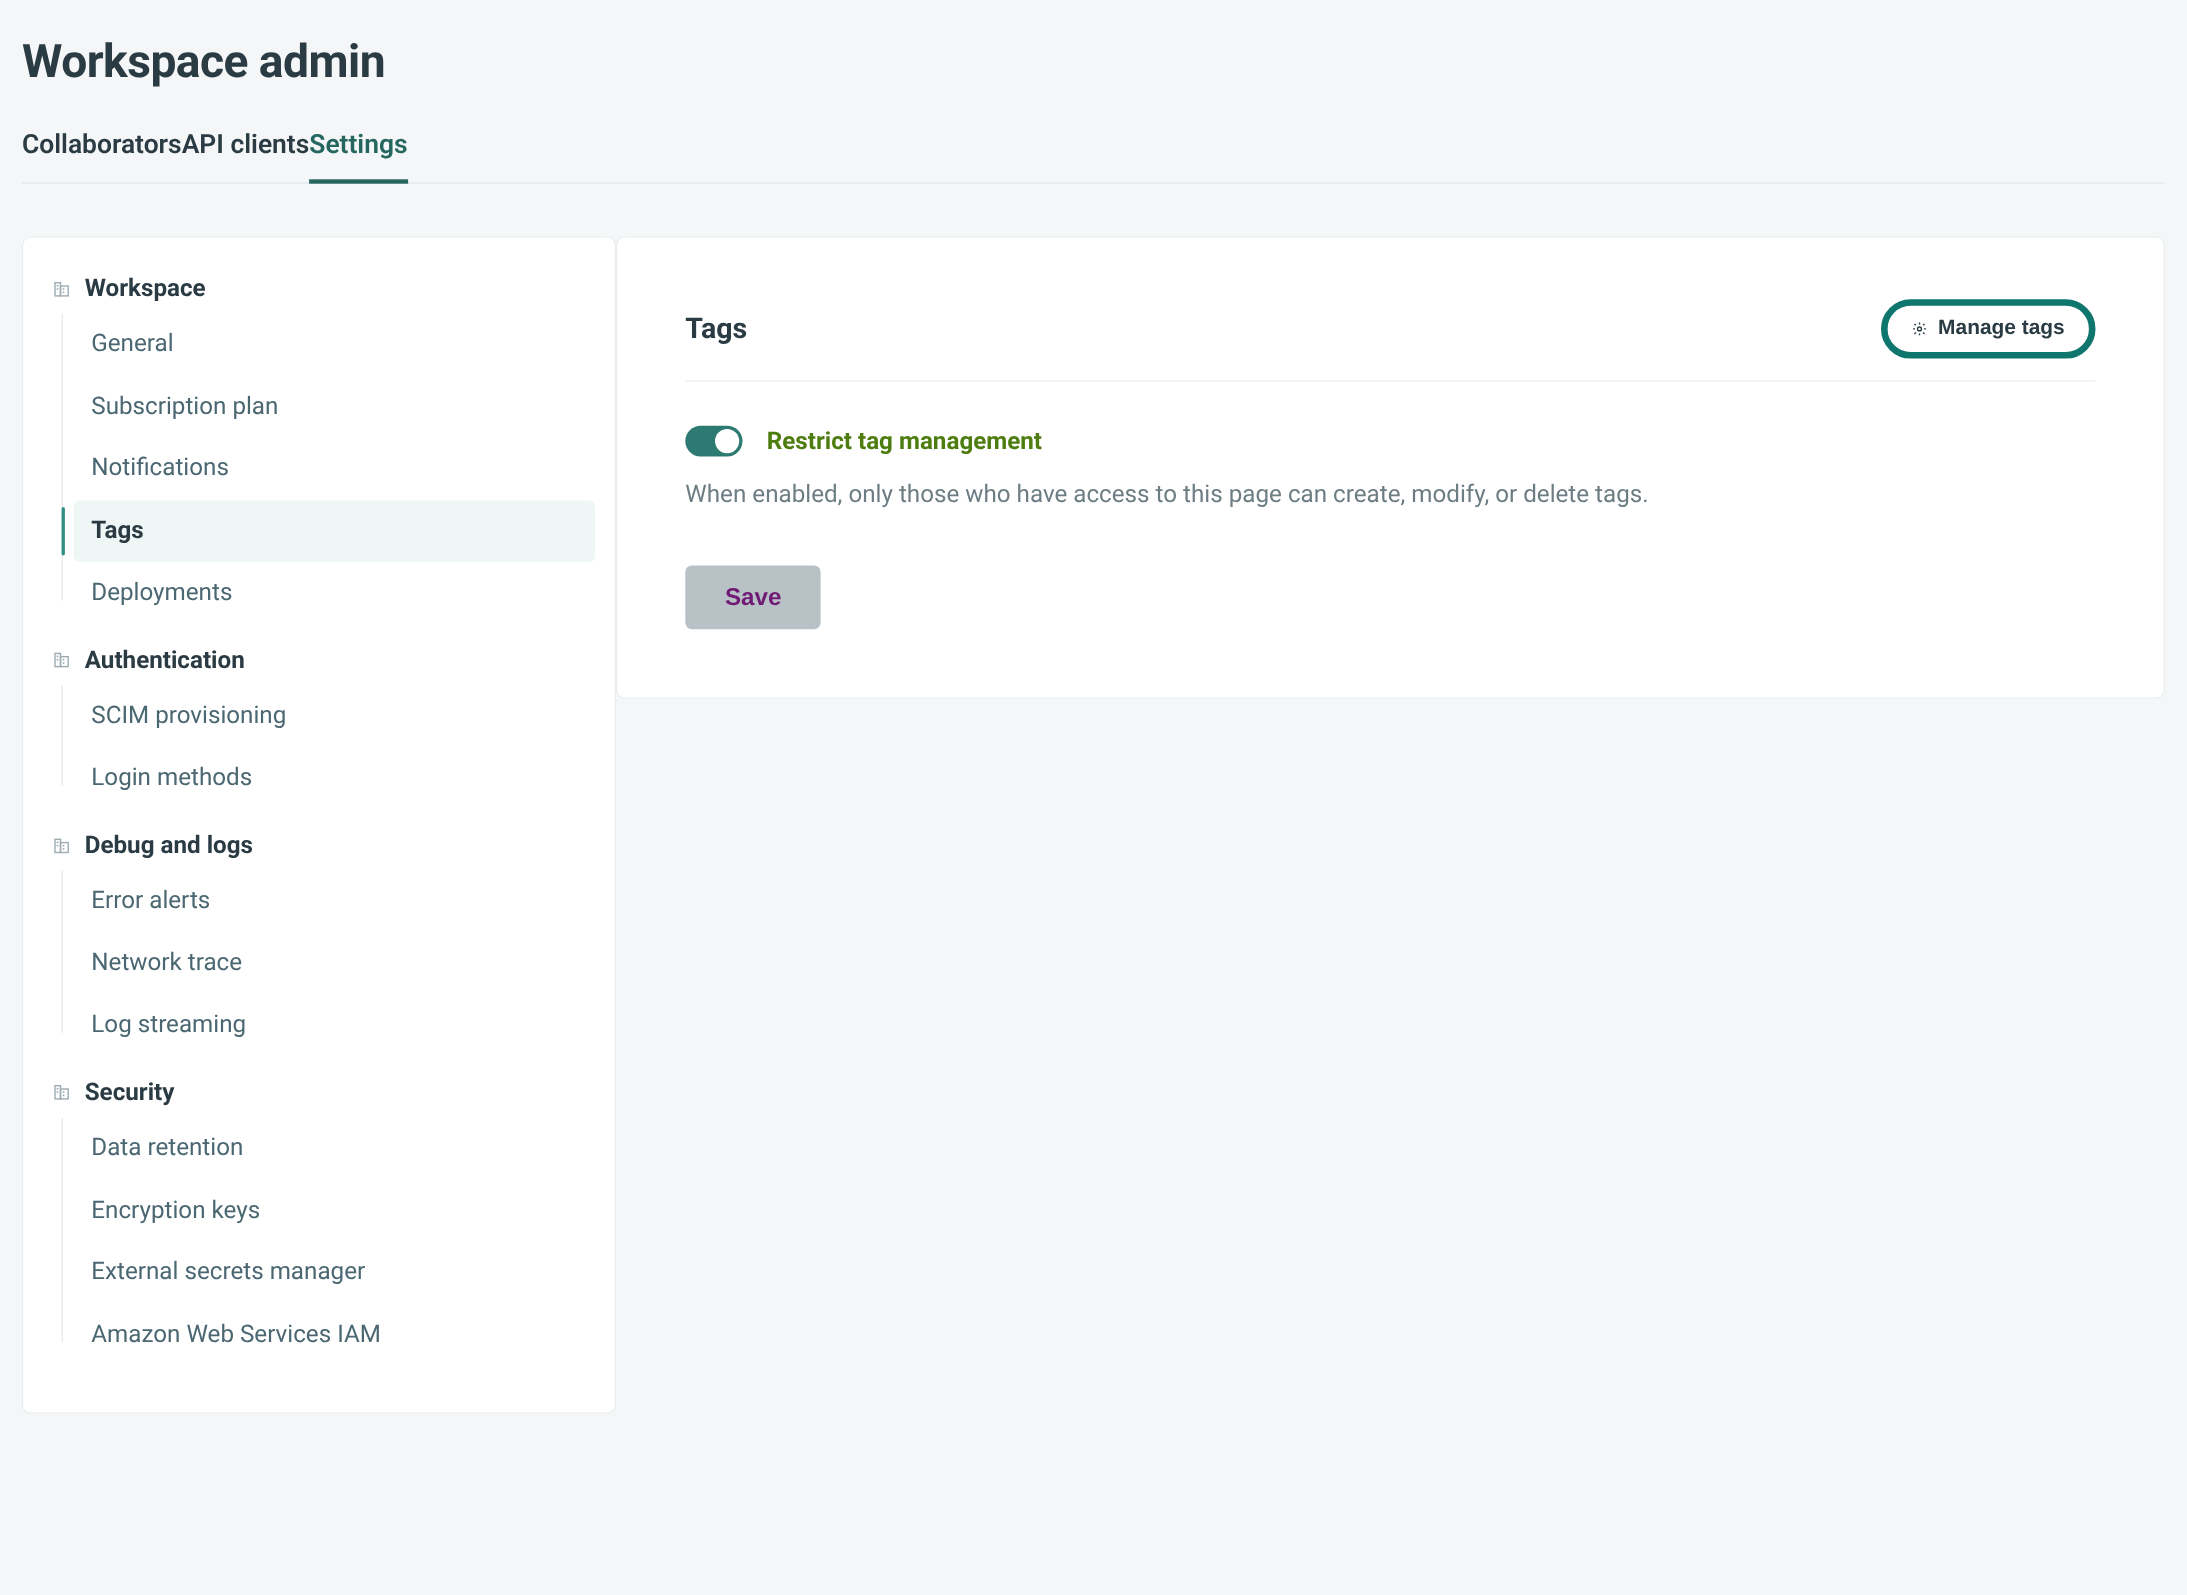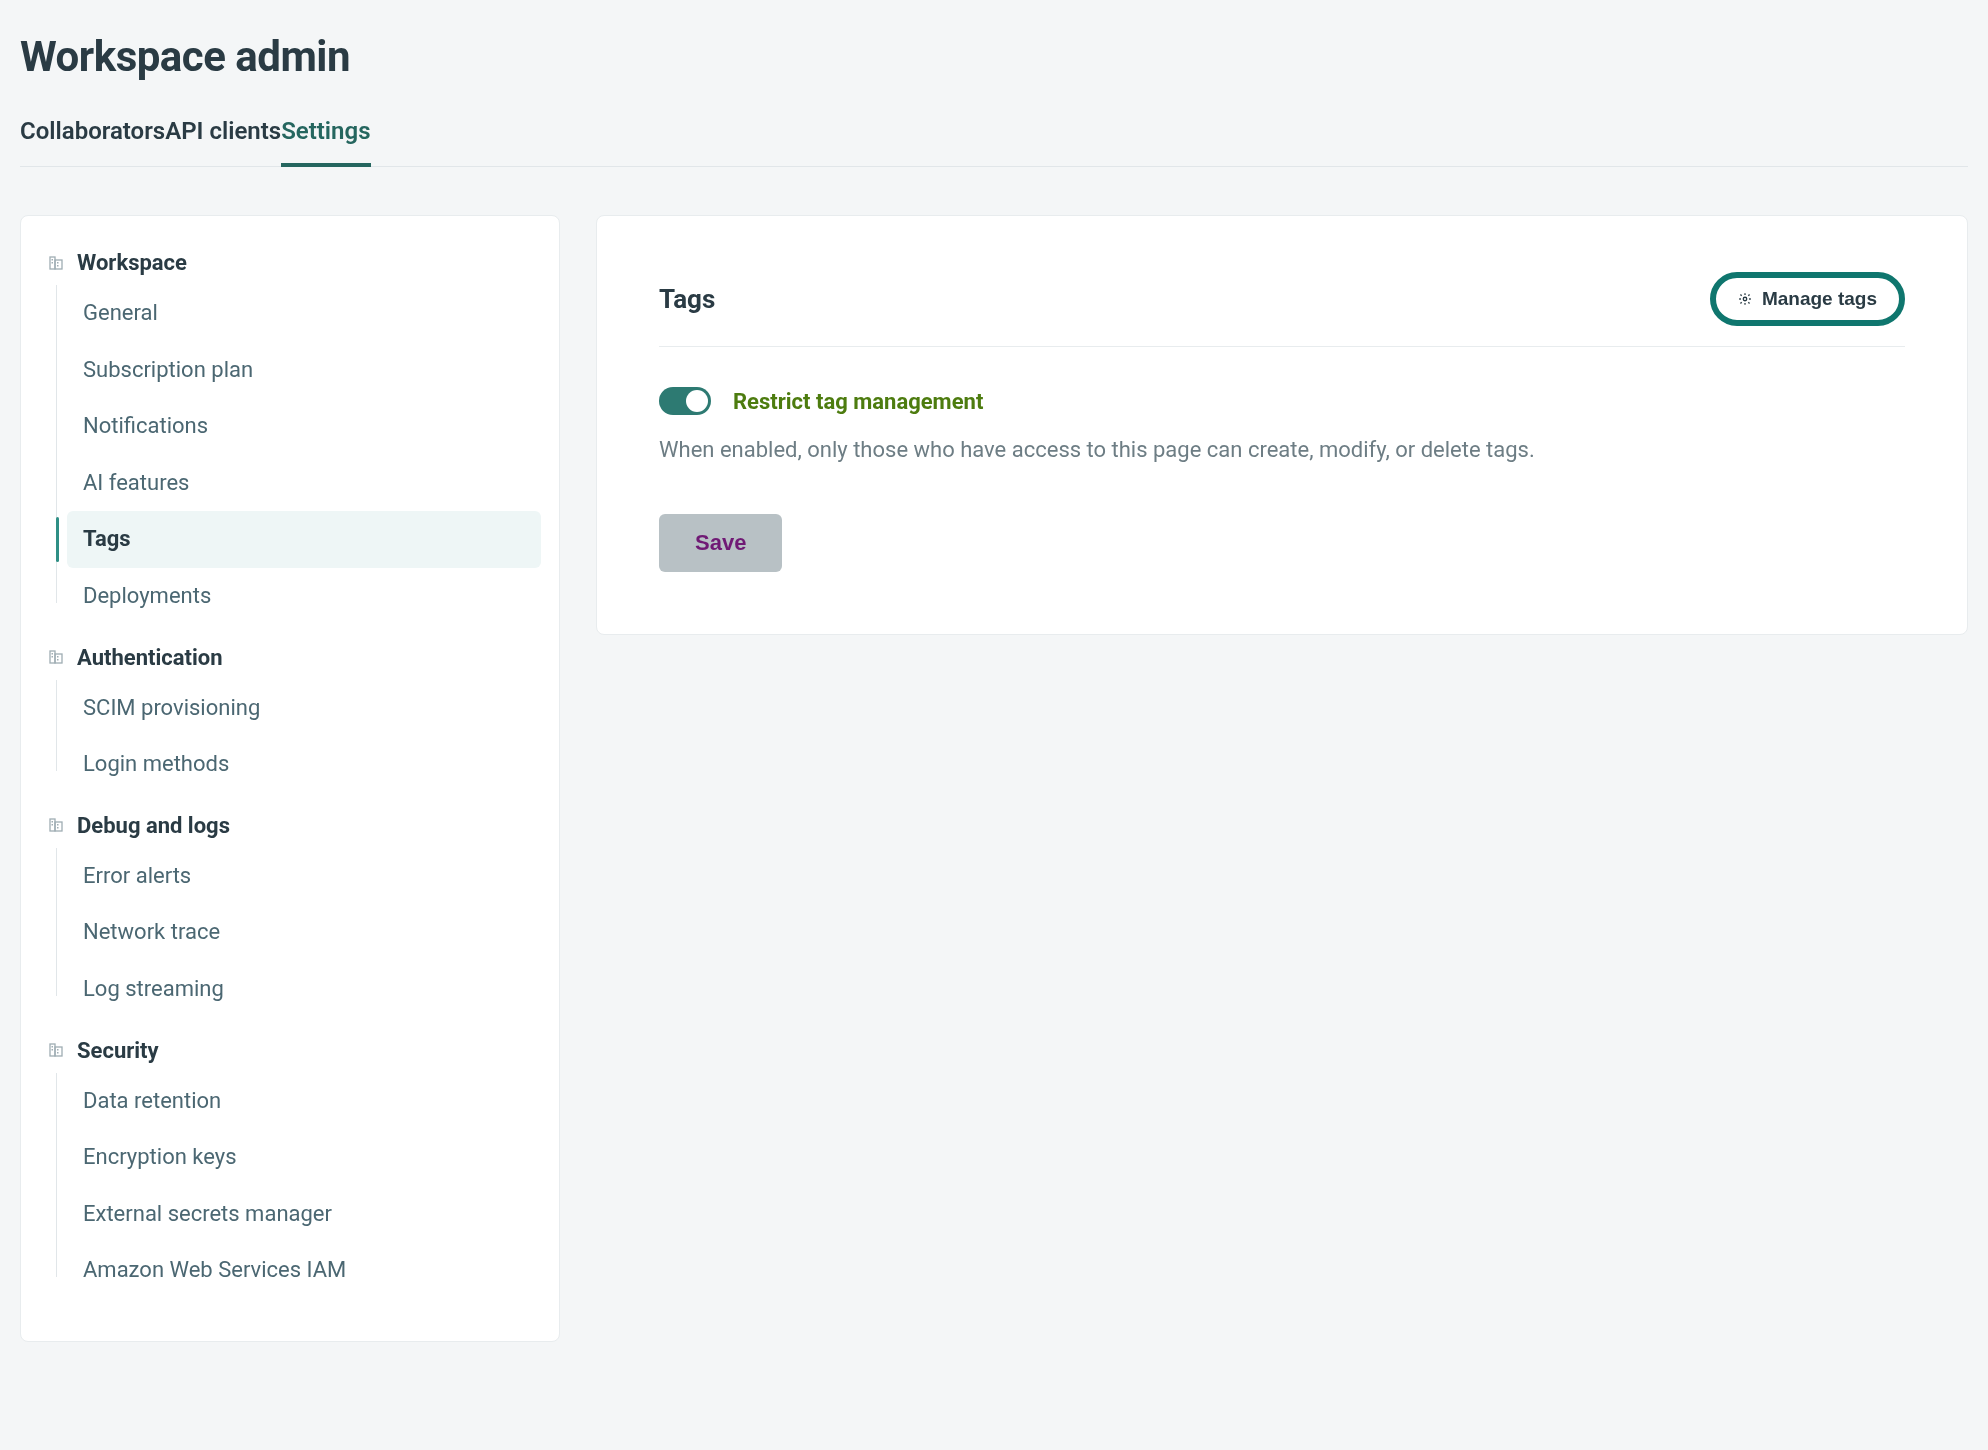--- a/index.html
+++ b/index.html
@@ -33,21 +33,20 @@
     cursor: pointer;
     border-bottom: 4px solid transparent;
     margin-bottom: -1px;
   }
   .tab.active {
     color: #25665f;
     border-bottom-color: #25665f;
   }
   .body-row {
     display: flex;
-    gap: 36px;
     align-items: flex-start;
   }
   .sidebar {
     width: 540px;
     background: #ffffff;
     border: 1px solid #e8ecee;
     border-radius: 8px;
     padding: 28px 18px 28px 18px;
     flex-shrink: 0;
   }
@@ -222,21 +221,20 @@
                 <rect x="9" y="7" width="1.5" height="1.5"></rect>
                 <rect x="9" y="10" width="1.5" height="1.5"></rect>
               </svg>
           </span>
           <span class="side-group-title">Workspace</span>
         </div>
         <div class="side-items">
           <div class="side-item">General</div>
           <div class="side-item">Subscription plan</div>
           <div class="side-item">Notifications</div>
-          <div class="side-item">AI features</div>
           <div class="side-item active">Tags</div>
           <div class="side-item">Deployments</div>
         </div>
       </div>
 
       <div class="side-group">
         <div class="side-group-header">
           <span class="side-group-icon">
             <svg viewBox="0 0 16 16" width="16" height="16" fill="currentColor">
                 <rect x="2" y="2" width="5" height="12" stroke="currentColor" stroke-width="1.3" fill="none"></rect>

